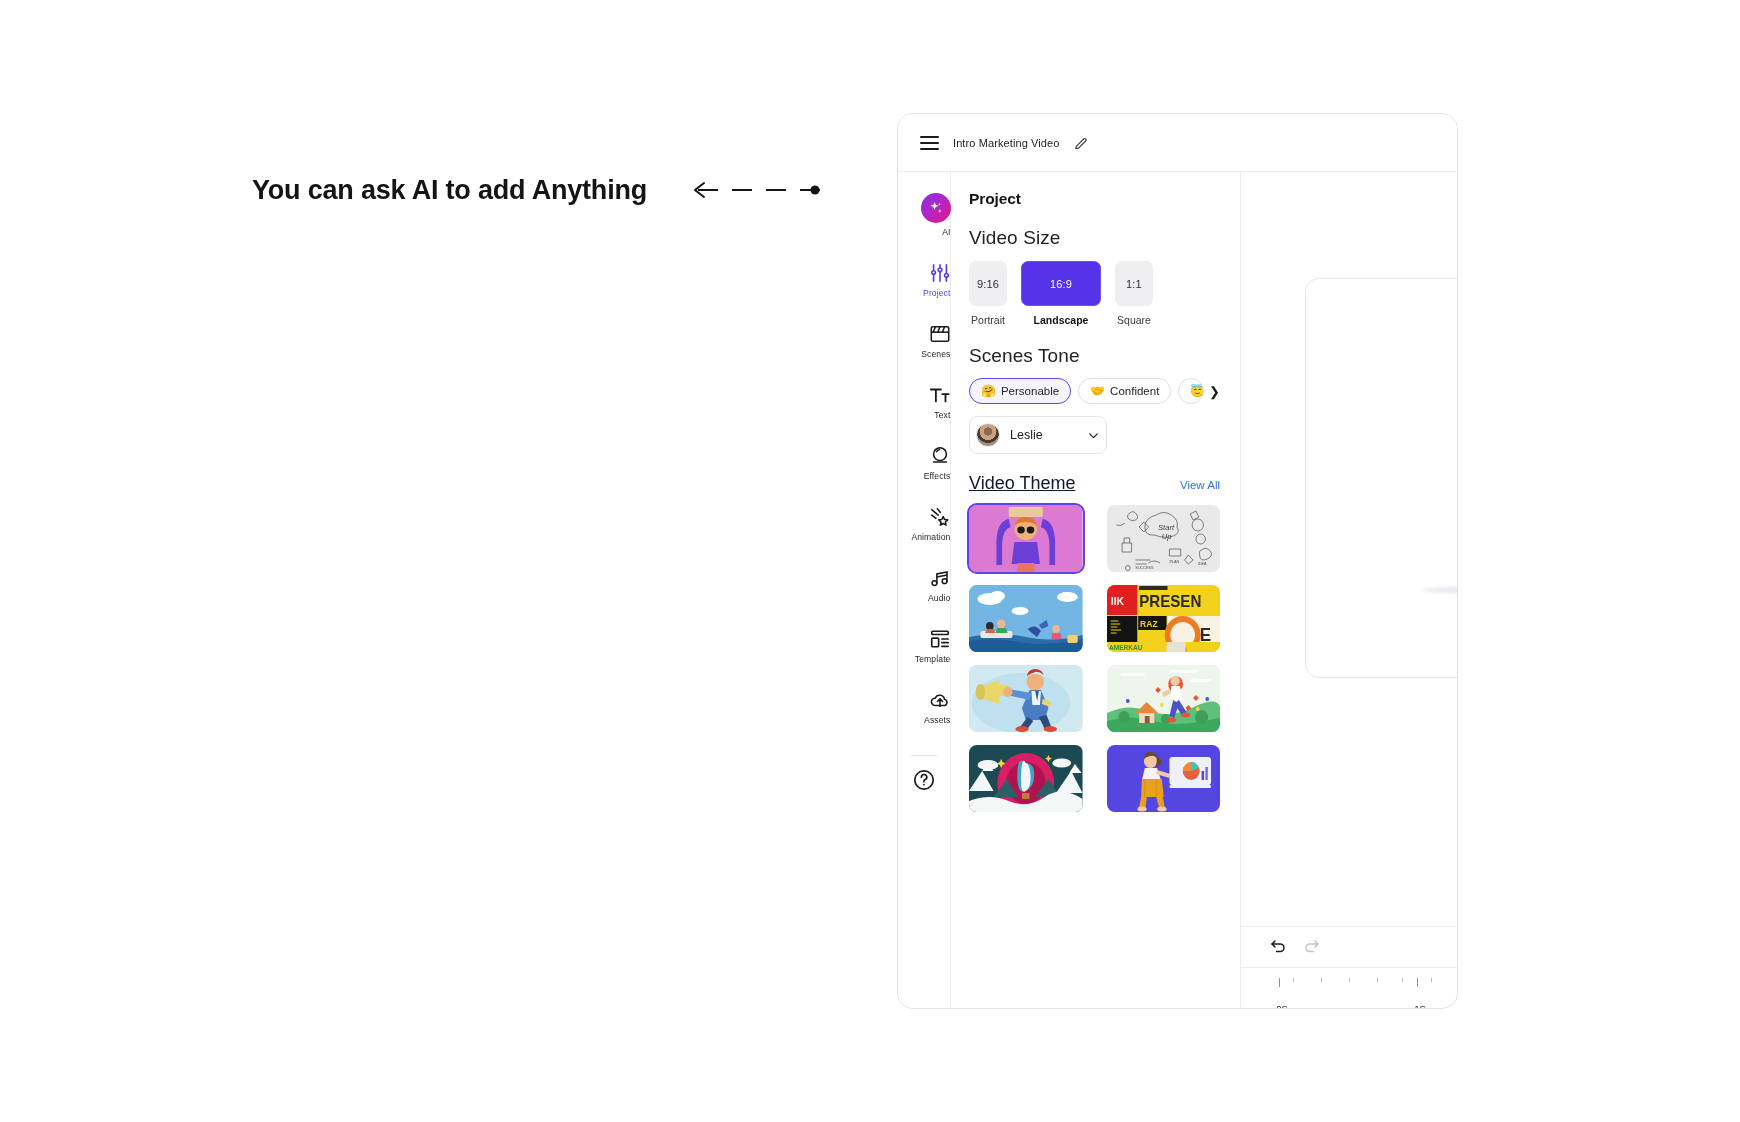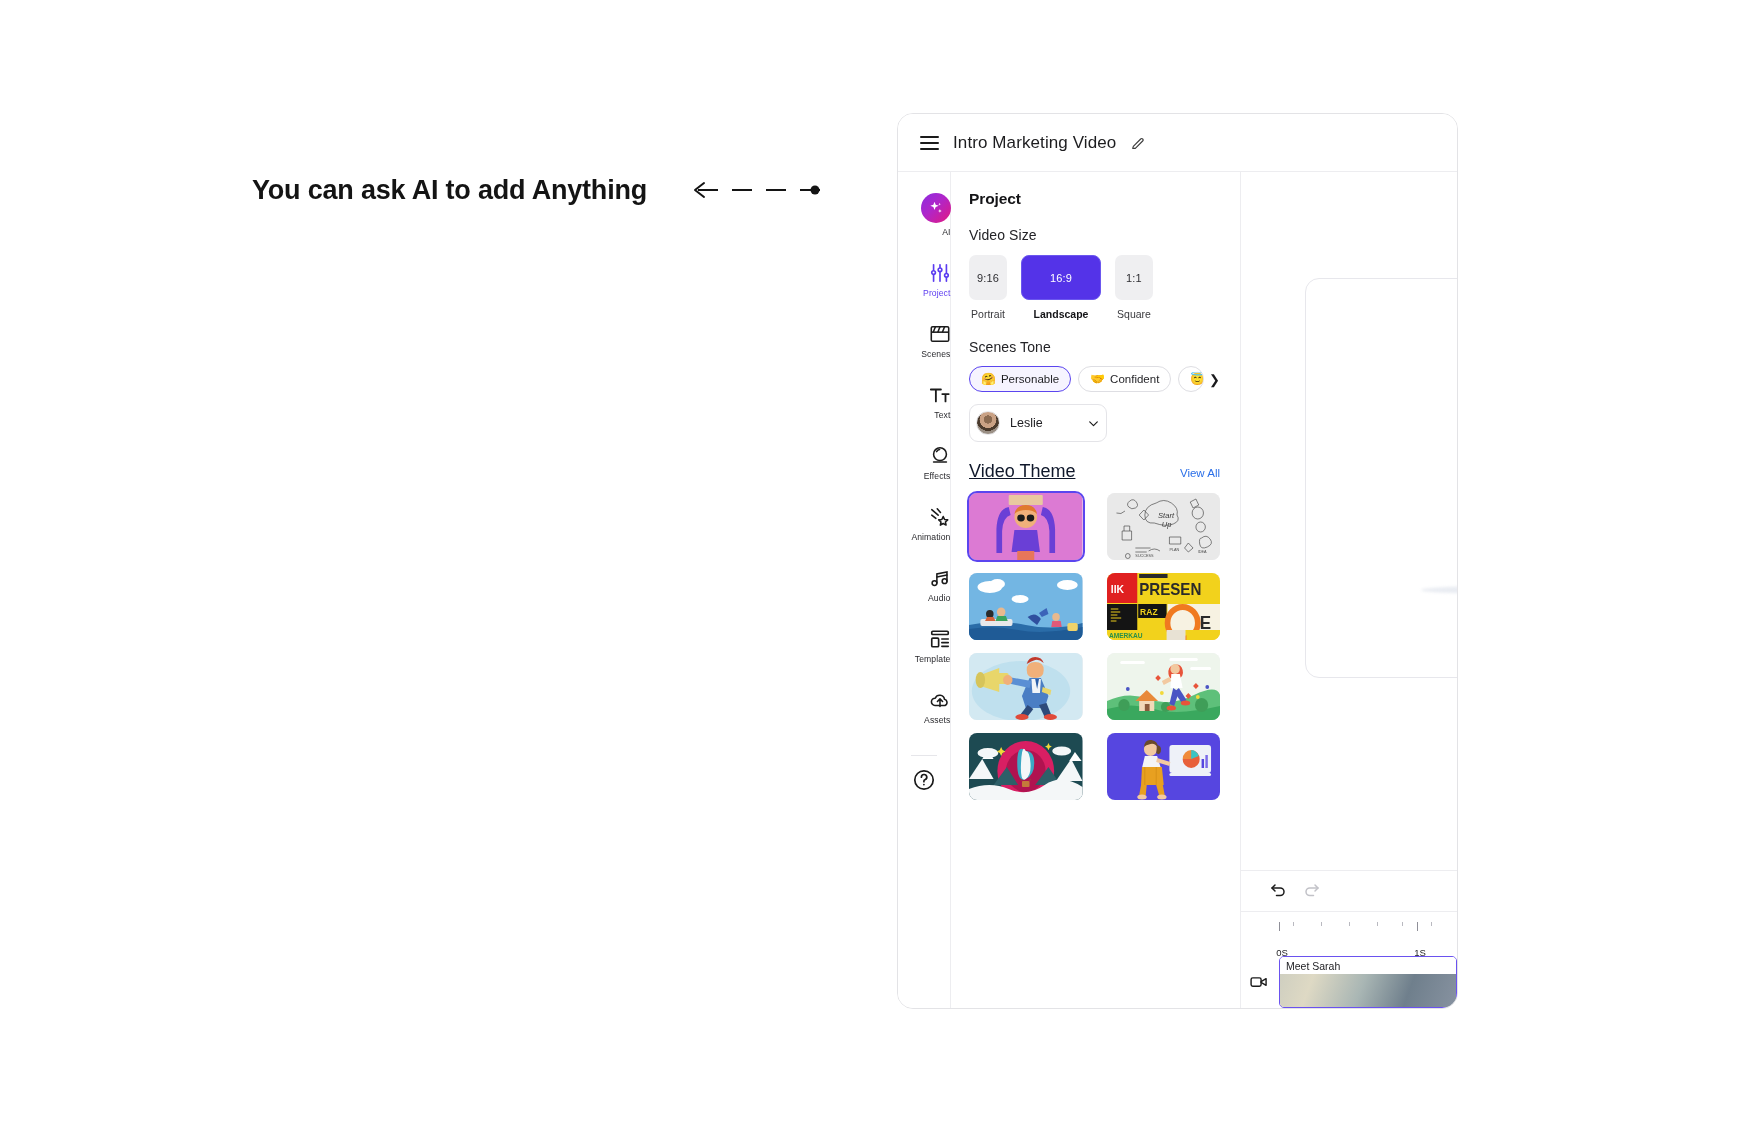--- a/index.html
+++ b/index.html
@@ -32,21 +32,21 @@
   }
   .titlebar {
     height: 58px; flex: 0 0 58px;
     display: flex; align-items: center; gap: 14px;
     padding: 0 22px;
     border-bottom: 1px solid #ededf0;
     background: #fff;
   }
   .hamburger { display: flex; flex-direction: column; gap: 4px; cursor: pointer; }
   .hamburger i { display: block; width: 19px; height: 2px; background: #1b1b1b; border-radius: 1px; }
-  .doc-title { font-size: 17px; color: #1d1d1f; letter-spacing: .1px; }
+  .doc-title { font-size: 11px; color: #1d1d1f; letter-spacing: .1px; }
   .edit-icon { width: 16px; height: 16px; opacity: .85; cursor: pointer; }
 
   .workspace { flex: 1; display: flex; min-height: 0; }
 
   
   .rail {
     flex: 0 0 53px; width: 53px;
     border-right: 1px solid #ededf0;
     background: #fff;
     display: flex; flex-direction: column; align-items: center;
@@ -71,31 +71,31 @@
 
   
   .panel {
     flex: 0 0 290px; width: 290px;
     border-right: 1px solid #ededf0;
     padding: 18px 20px 10px 18px;
     overflow: hidden;
     background: #fff;
   }
   .panel-title { font-size: 15.5px; font-weight: 700; color: #141417; letter-spacing: -.1px; }
-  .section-label { font-size: 14px; color: #232327; margin-top: 19px; letter-spacing: .1px; }
+  .section-label { font-size: 19px; color: #232327; margin-top: 19px; letter-spacing: .1px; }
 
   .size-row { display: flex; gap: 14px; margin-top: 12px; }
   .size-opt { display: flex; flex-direction: column; align-items: center; cursor: pointer; }
   .size-box {
     width: 38px; height: 45px; border-radius: 7px;
     background: #efeff1; color: #2d2d31;
     display: flex; align-items: center; justify-content: center;
     font-size: 11px; letter-spacing: .2px;
   }
-  .size-opt.wide .size-box { width: 80px; border-radius: 8px; }
+  .size-opt.wide .size-box { width: 80px; }
   .size-opt.selected .size-box { background: #5433e8; color: #fff; border: 1.5px solid #6b57ef; }
   .size-cap { font-size: 10.5px; color: #3a3a3e; margin-top: 8px; }
   .size-opt.selected .size-cap { font-weight: 700; color: #131316; }
 
   .tone-row { display: flex; align-items: center; gap: 7px; margin-top: 11px; }
   .chip {
     display: flex; align-items: center; gap: 5px;
     height: 26px; padding: 0 11px;
     border-radius: 14px; border: 1px solid #dedee3; background: #fff;
     font-size: 11.5px; color: #1f1f23; white-space: nowrap; cursor: pointer;
@@ -613,31 +613,19 @@
               <div class="tick minor" style="left:98px"></div>
               <div class="tick minor" style="left:123px"></div>
               <div class="tick major" style="left:138px"></div>
               <div class="tick minor" style="left:152px"></div>
 
             </div>
             <div class="tlabel" style="left:3px">0S</div>
             <div class="tlabel" style="left:141px">1S</div>
           </div>
 
-          <div class="track">
-            <div class="track-ic">
-              <svg viewBox="0 0 24 24" fill="none" stroke="#1b1b1b" stroke-width="1.7" stroke-linejoin="round">
-                <rect x="2.5" y="7" width="12" height="10" rx="2"></rect>
-                <path d="M14.5 11.5l6-3.5v8l-6-3.5z"></path>
-              </svg>
-            </div>
-            <div class="clip">
-              <div class="clip-label">Meet Sarah</div>
-              <div class="clip-body clip-video"></div>
-            </div>
-          </div>
 
         </div>
 
       </div>
     </div>
   </div>
 </div>
 
 </body></html>

